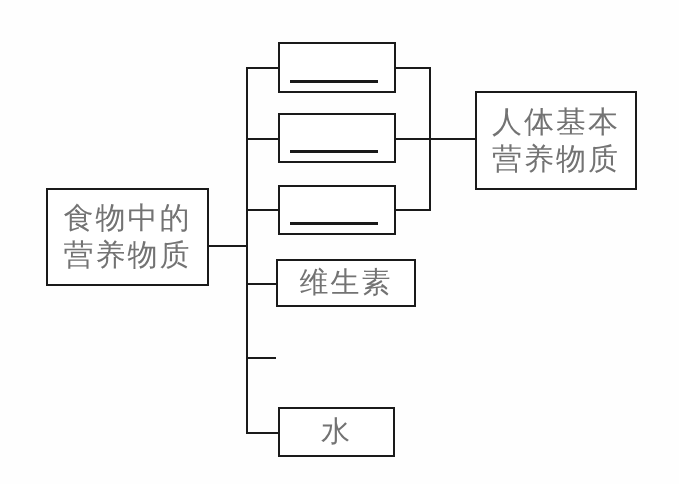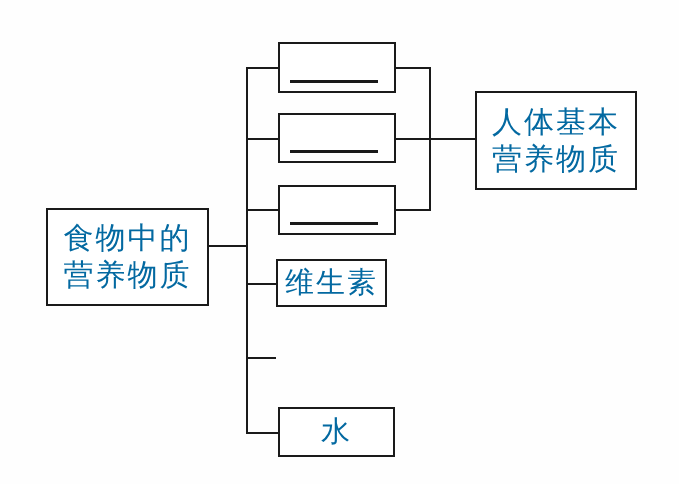--- a/index.html
+++ b/index.html
@@ -20,21 +20,21 @@
   }
   .box {
     position: absolute;
     box-sizing: border-box;
     border: 2px solid #1a1a1a;
     background: #ffffff;
     display: flex;
     align-items: center;
     justify-content: center;
     text-align: center;
-    color: #0369a1;
+    color: #737373;
     font-family: "DejaVu Serif", "Liberation Serif", serif;
   }
   .box-label {
     display: block;
     line-height: 1.22;
     letter-spacing: 2px;
     white-space: pre-line;
   }
   .box-root {
     font-size: 30px;
@@ -66,21 +66,21 @@
     position: absolute;
     width: 2px;
     background: #1a1a1a;
   }
 </style>
 </head>
 <body>
 
 <div id="canvas">
 
-  <div class="box box-root" style="left:46px; top:208px; width:163px; height:98px;">
+  <div class="box box-root" style="left:46px; top:188px; width:163px; height:98px;">
     <span class="box-label">食物中的
 营养物质</span>
   </div>
 
   <div class="line-h" style="left:209px; top:245px; width:39px;"></div>
 
   <div class="line-v" style="left:246px; top:67px; height:366px;"></div>
 
   <div class="line-h" style="left:246px; top:67px; width:32px;"></div>
   <div class="box box-blank" style="left:278px; top:42px; width:118px; height:51px;">
@@ -91,21 +91,21 @@
   <div class="box box-blank" style="left:278px; top:113px; width:118px; height:50px;">
     <span class="answer-rule" style="width:88px;"></span>
   </div>
 
   <div class="line-h" style="left:246px; top:209px; width:32px;"></div>
   <div class="box box-blank" style="left:278px; top:185px; width:118px; height:50px;">
     <span class="answer-rule" style="width:88px;"></span>
   </div>
 
   <div class="line-h" style="left:246px; top:283px; width:30px;"></div>
-  <div class="box box-leaf" style="left:276px; top:259px; width:111px; height:48px;">
+  <div class="box box-leaf" style="left:276px; top:259px; width:140px; height:48px;">
     <span class="box-label">维生素</span>
   </div>
 
   <div class="line-h" style="left:246px; top:357px; width:30px;"></div>
 
   <div class="line-h" style="left:246px; top:432px; width:32px;"></div>
   <div class="box box-leaf" style="left:278px; top:407px; width:117px; height:50px;">
     <span class="box-label">水</span>
   </div>
 

